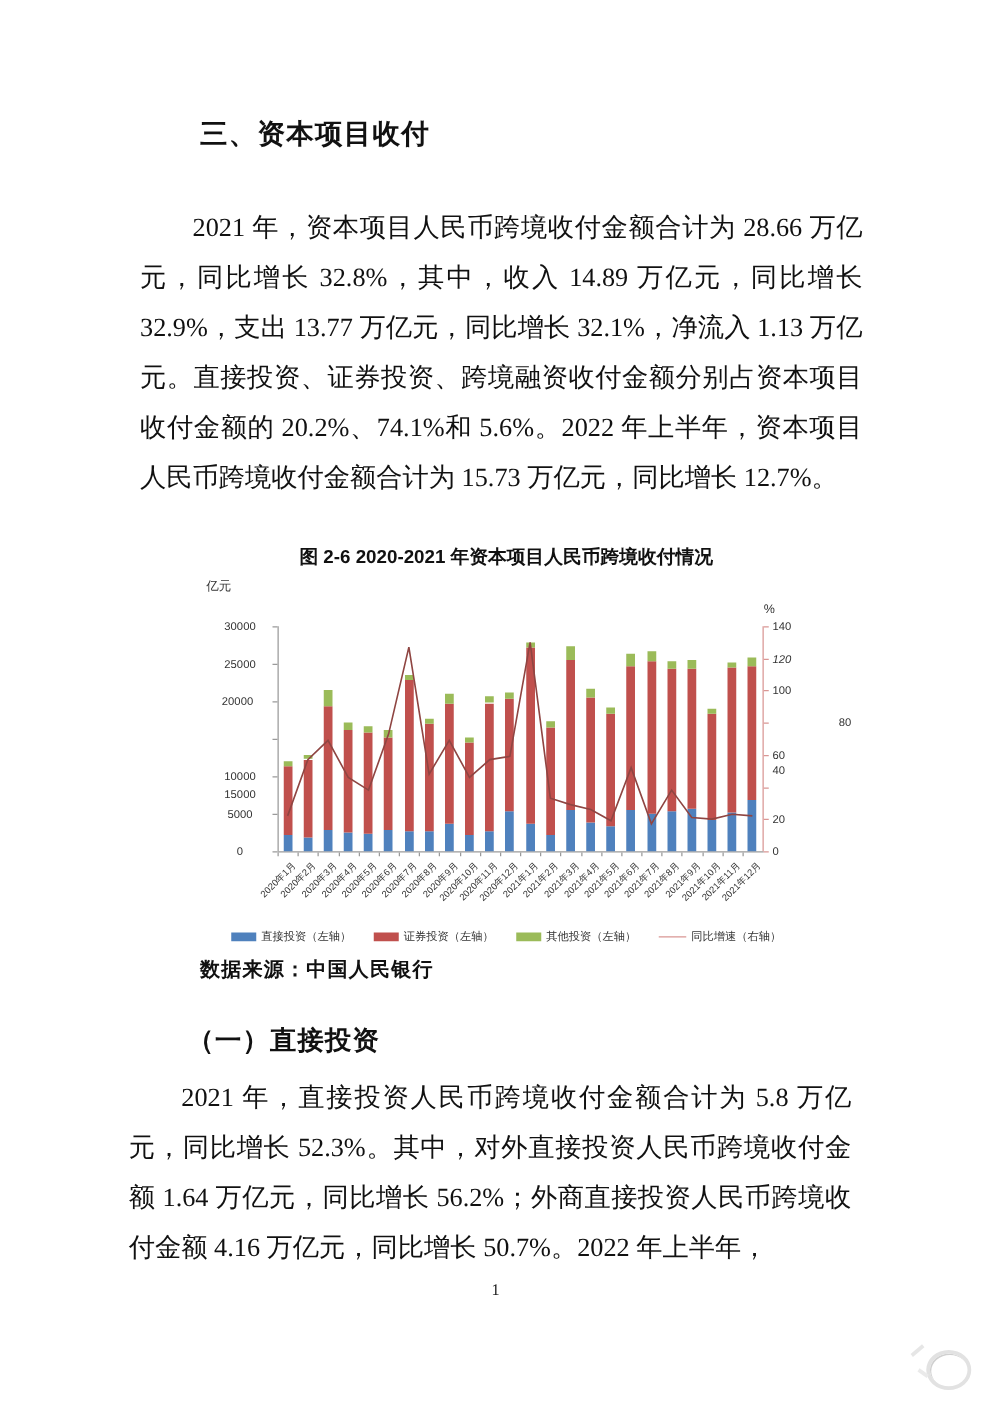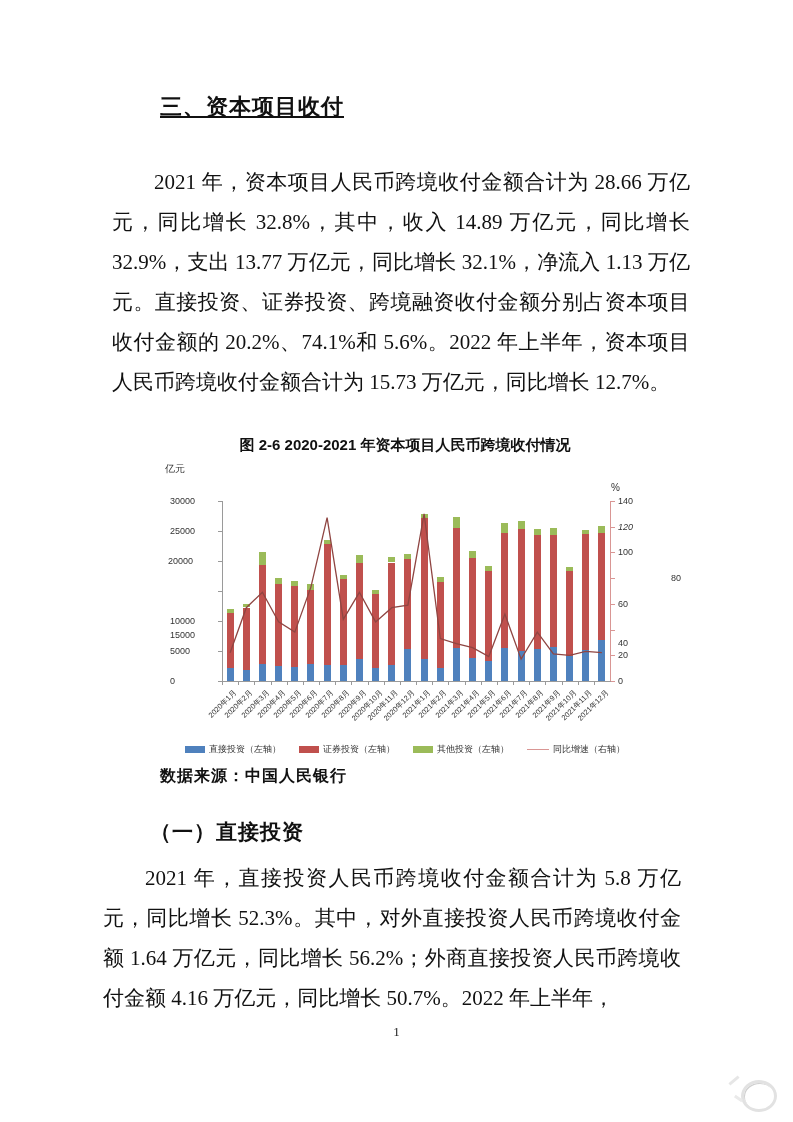--- a/index.html
+++ b/index.html
@@ -1,27 +1,27 @@
 <!DOCTYPE html>
 <html><head>
 <meta charset="utf-8">
 <style>
   html,body{margin:0;padding:0;background:#fff;}
   body{width:793px;height:1122px;position:relative;overflow:hidden;
        font-family:"Liberation Serif",serif;color:#111;}
   .abs{position:absolute;}
-  .sec-title{font-size:22px;font-weight:bold;letter-spacing:1px;text-decoration:underline;}
+  .sec-title{font-size:22px;font-weight:bold;letter-spacing:1px;}
   .para{width:578px;font-size:21px;line-height:40px;text-align:justify;
         text-indent:42px;text-justify:inter-ideograph;}
   .chart{left:155px;top:428px;width:500px;height:350px;}
   .chart-title{left:0;top:8px;width:500px;text-align:center;font-weight:bold;
                font-size:15px;font-family:"Liberation Sans",sans-serif;}
   .axis-unit{font-size:10px;color:#333;font-family:"Liberation Sans",sans-serif;}
   .ylab{font-size:9px;color:#333;font-family:"Liberation Sans",sans-serif;
-        width:44px;text-align:left;position:absolute;}
+        width:44px;text-align:center;position:absolute;}
   .ylab-r{font-size:9px;color:#333;font-family:"Liberation Sans",sans-serif;
         position:absolute;text-align:left;}
   .xlab{position:absolute;font-size:7.5px;color:#333;white-space:nowrap;
         font-family:"Liberation Sans",sans-serif;
         transform:rotate(-45deg);transform-origin:100% 0%;}
   .axisline{position:absolute;background:#9a9a9a;}
   .tick{position:absolute;background:#9a9a9a;}
   .seg{position:absolute;}
   .legend{left:30px;top:315px;width:440px;display:flex;justify-content:space-between;
           font-size:9px;color:#333;font-family:"Liberation Sans",sans-serif;}
@@ -69,21 +69,21 @@
       <div class="ylab" style="left: 13px; top: 128px;">20000</div>
       <div class="tick" style="left: 63px; top: 103px; width: 4px; height: 1px;"></div>
       <div class="ylab" style="left: 15px; top: 98px;">25000</div>
       <div class="tick" style="left: 63px; top: 73px; width: 4px; height: 1px;"></div>
       <div class="ylab" style="left: 15px; top: 68px;">30000</div>
       <div class="tick" style="left: 456px; top: 253px; width: 4px; height: 1px; background: rgb(217, 150, 148);"></div>
       <div class="ylab-r" style="left: 463px; top: 248px;">0</div>
       <div class="tick" style="left: 456px; top: 227.286px; width: 4px; height: 1px; background: rgb(217, 150, 148);"></div>
       <div class="ylab-r" style="left: 463px; top: 222.286px;">20</div>
       <div class="tick" style="left: 456px; top: 201.571px; width: 4px; height: 1px; background: rgb(217, 150, 148);"></div>
-      <div class="ylab-r" style="left: 463px; top: 210px;">40</div>
+      <div class="ylab-r" style="left: 463px; top: 183px;">40</div>
       <div class="tick" style="left: 456px; top: 175.857px; width: 4px; height: 1px; background: rgb(217, 150, 148);"></div>
       <div class="ylab-r" style="left: 463px; top: 170.857px;">60</div>
       <div class="tick" style="left: 456px; top: 150.143px; width: 4px; height: 1px; background: rgb(217, 150, 148);"></div>
       <div class="ylab-r" style="left: 481px; top: 145.143px; padding-left: 35px;">80</div>
       <div class="tick" style="left: 456px; top: 124.429px; width: 4px; height: 1px; background: rgb(217, 150, 148);"></div>
       <div class="ylab-r" style="left: 463px; top: 119.429px;">100</div>
       <div class="tick" style="left: 456px; top: 98.7143px; width: 4px; height: 1px; background: rgb(217, 150, 148);"></div>
       <div class="ylab-r" style="left: 463px; top: 93.7143px; font-style: italic;">120</div>
       <div class="tick" style="left: 456px; top: 73px; width: 4px; height: 1px; background: rgb(217, 150, 148);"></div>
       <div class="ylab-r" style="left: 463px; top: 68px;">140</div>

